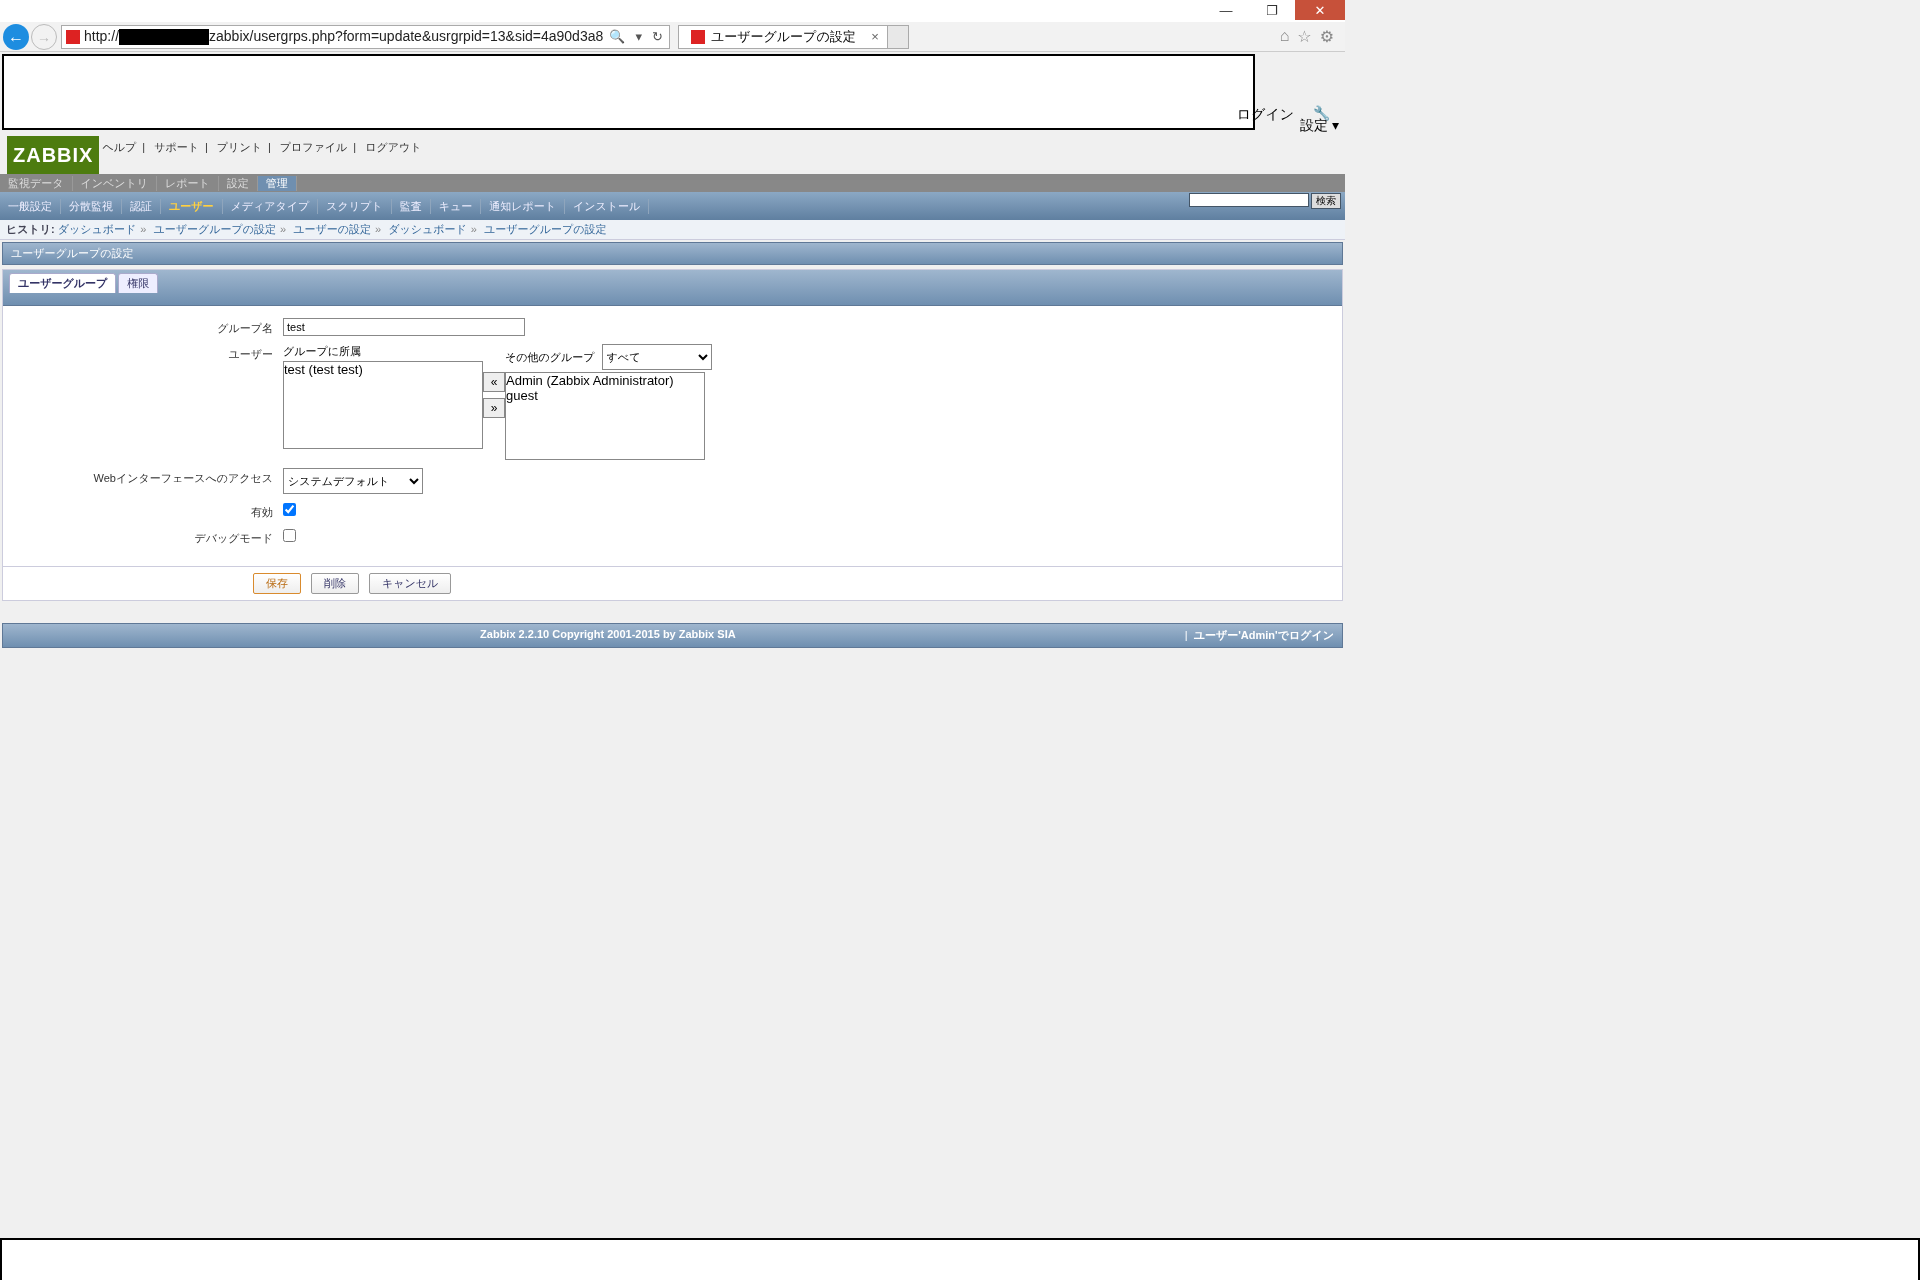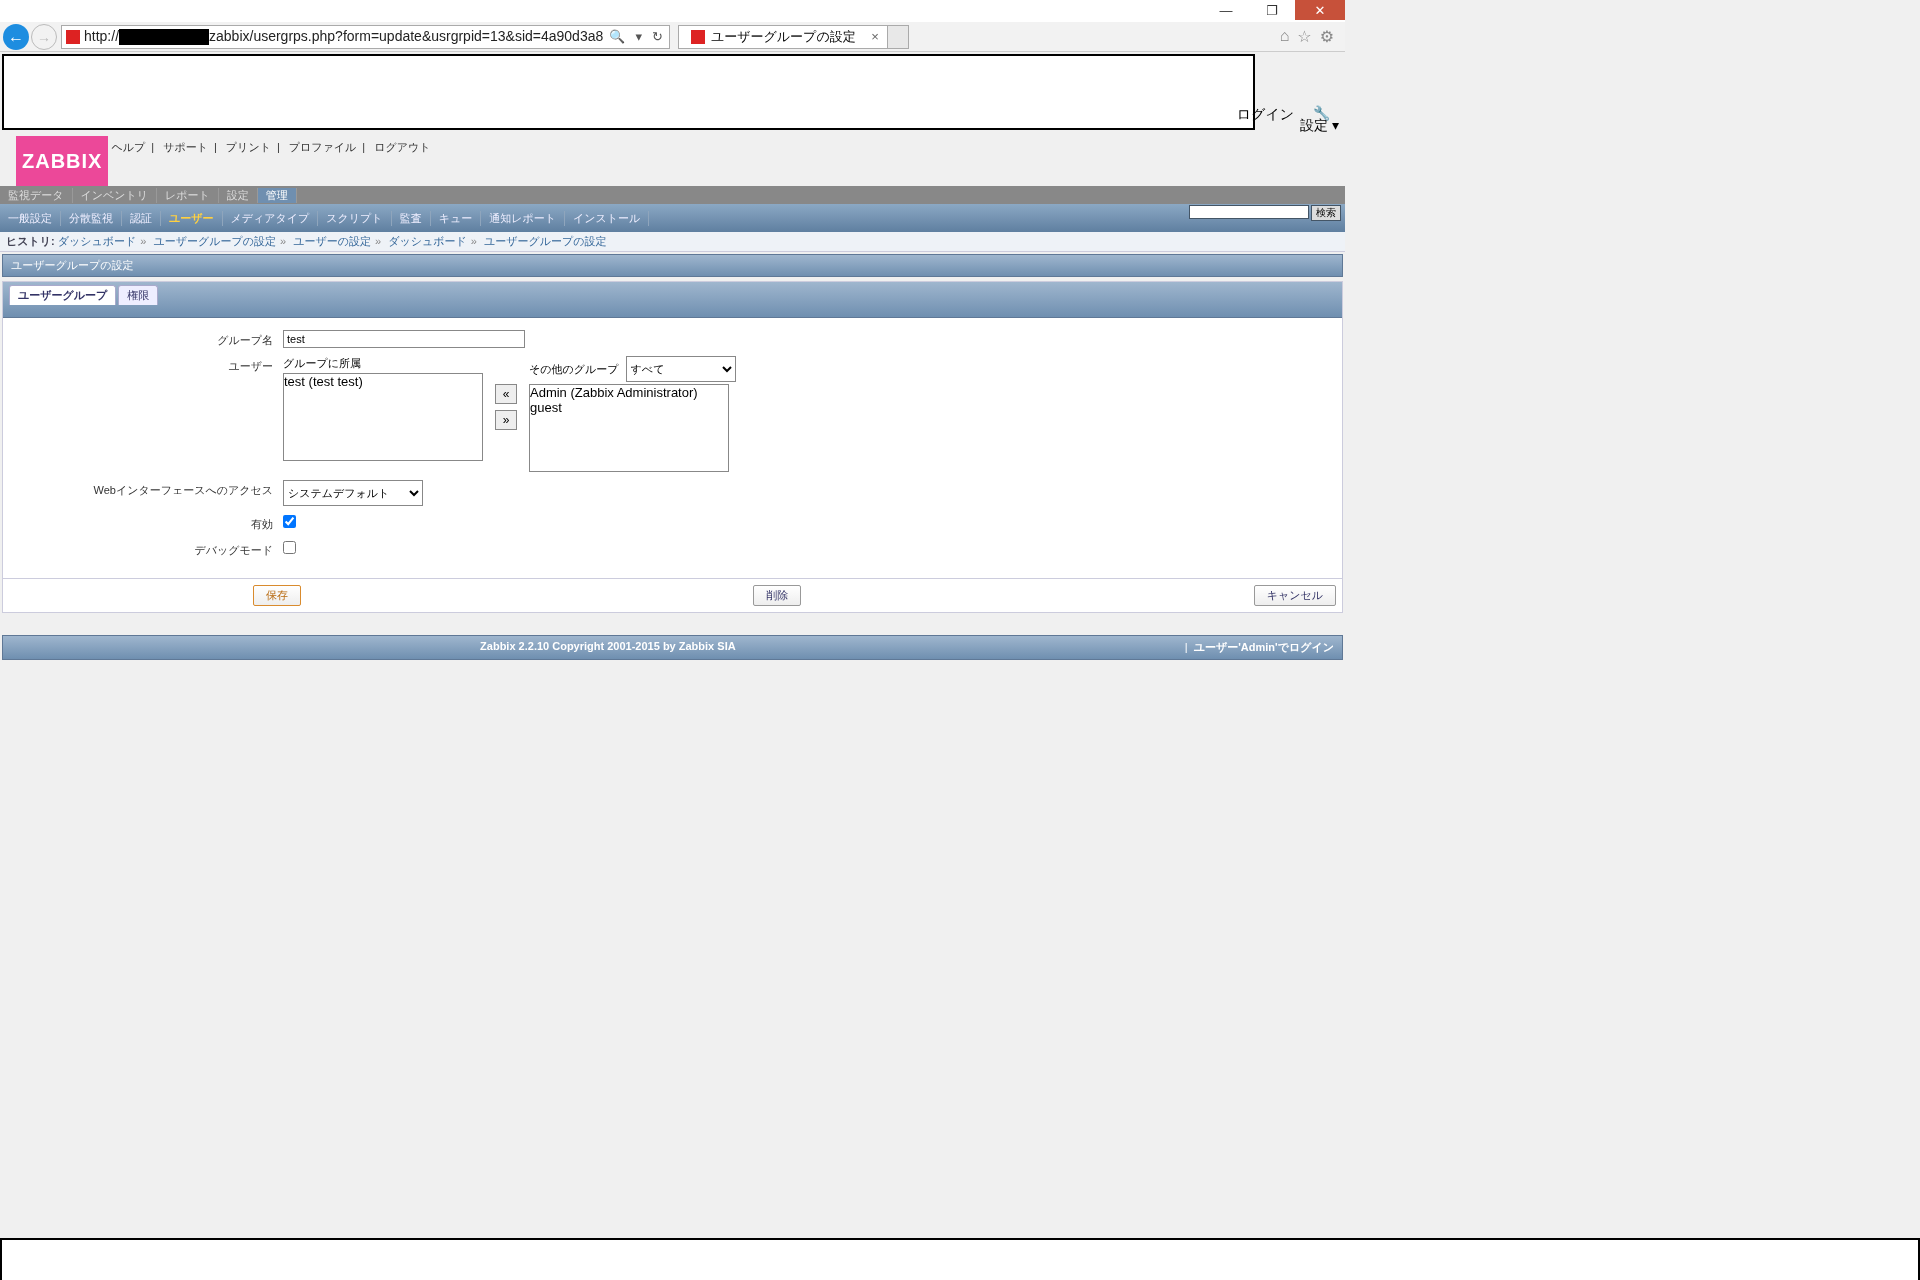--- a/index.html
+++ b/index.html
@@ -19,21 +19,21 @@
 .url-right { margin-left: auto; display: flex; align-items: center; color: #555; font-size: 13px; padding: 0 6px; gap: 10px; }
 .tab { display: flex; align-items: center; height: 24px; border: 1px solid #aaa; background: #fff; margin-left: 8px; padding: 0 8px; width: 210px; font-size: 13px; }
 .tab .url-icon { margin-right: 6px; }
 .tab-close { margin-left: auto; color: #666; }
 .newtab { width: 22px; height: 24px; border: 1px solid #aaa; background: #e8e8e8; margin-left: -1px; }
 .chrome-right { margin-left: auto; display: flex; gap: 8px; color: #888; font-size: 16px; padding-right: 8px; }
 .page { background: #f0f0f0; }
 .blackbox-top { height: 76px; border: 2px solid #000; background: #fff; margin: 2px 90px 2px 2px; position: relative; }
 .wrench { display: inline-block; width: 12px; height: 12px; color: #555; }
 .loginrow { position: absolute; right: 6px; top: 52px; font-size: 14px; display:flex; align-items:flex-start; gap:6px;}
-.zbx-logo { display: inline-block; background: #ec4899; color: #fff; font: bold 20px/24px Arial; padding: 13px 6px; letter-spacing: 1px; margin: 4px 0 0 16px; }
+.zbx-logo { display: inline-block; background: #4d7c0f; color: #fff; font: bold 20px/24px Arial; padding: 7px 6px; letter-spacing: 1px; margin: 4px 0 0 7px; }
 .helpbar { float: right; font-size: 11px; color: #333; margin: 8px 6px 0 0; }
 .helpbar span { margin: 0 3px; }
 .nav1 { clear: both; background: #888; color: #fff; display: flex; height: 18px; align-items: center; font-size: 11px; }
 .nav1 .item { padding: 0 8px; color: #ddd; border-right: 1px solid #999; cursor: pointer; }
 .nav1 .item.active { background: #6f8fb0; color: #fff; }
 .nav2 { background: #6f8fb0; background: linear-gradient(#8ba8c4,#5f7fa0); color: #fff; height: 28px; display: flex; align-items: center; font-size: 11px; position: relative; }
 .nav2 .item { padding: 0 8px; color: #eef; border-right: 1px solid #8fa5bc; cursor: pointer; }
 .nav2 .item.active { color: #ffd040; font-weight: bold; }
 .nav2 .search-box { position: absolute; right: 4px; top: 1px; display: flex; }
 .nav2 .search-box input { width: 120px; height: 14px; border: 1px solid #456; font-size: 11px; }
@@ -47,27 +47,27 @@
 .tabstrip { background: linear-gradient(#9fb6ce,#6f8fb0); height: 36px; display: flex; align-items: flex-end; padding: 12px 6px; border-bottom: 1px solid #5f7896; }
 .tabstrip .tabi { background: #eef; color: #336; padding: 2px 8px; border: 1px solid #aac; border-bottom: none; margin-right: 2px; font-size: 11px; cursor: pointer; border-radius: 3px 3px 0 0; }
 .tabstrip .tabi.active { background: #fff; font-weight: bold; }
 .form-area { padding: 12px 10px; }
 .row { display: flex; align-items: flex-start; margin-bottom: 8px; }
 .row .lab { width: 270px; text-align: right; padding-right: 10px; color: #333; font-size: 11px; padding-top: 3px; }
 .row .ctl { font-size: 11px; }
 input[type=text].ginput { width: 242px; height: 18px; border: 1px solid #888; font-size: 11px; padding: 0 3px; }
 select.gselect { border: 1px solid #888; font-size: 11px; height: 26px; background: #fff; }
 .listbox { width: 200px; height: 88px; border: 1px solid #888; overflow: auto; background: #fff; padding: 0; font-size: 13px; }
-.dual { display: flex; gap: 12px; align-items: flex-start; }
+.dual { display: flex; align-items: flex-start; }
 .dual .col { display: flex; flex-direction: column; }
 .dual .collabel { font-size: 11px; margin-bottom: 2px; }
 .dual .btns { display: flex; flex-direction: column; gap: 6px; margin-top: 28px; }
 .dual .btns button { width: 22px; height: 20px; border: 1px solid #888; background:#eee; font-size:12px; }
 .chk { vertical-align: middle; }
-.btnbar { border: 1px solid #ccd; border-top: none; background: #fff; padding: 6px; margin: 0 2px; display:flex; gap:10px; padding-left: 250px; justify-content: space-between; }
+.btnbar { border: 1px solid #ccd; border-top: none; background: #fff; padding: 6px; margin: 0 2px; display:flex; gap:10px; padding-left: 250px; }
 .btn { border: 1px solid #999; background: linear-gradient(#fff,#eee); padding: 2px 12px; font-size: 11px; cursor: pointer; border-radius:2px; color:#336;}
 .btn.save { border-color: #d98b2e; color: #b86a10; }
 .footer { margin-top: 22px; background: linear-gradient(#9fb6ce,#6f8fb0); color: #fff; padding: 4px 8px; font-size: 11px; display: flex; border: 1px solid #5f7896; margin-left:2px; margin-right:2px; }
 .footer .mid { flex: 1; text-align: center; font-weight: bold; }
 .footer .right { font-weight: bold; }
 .blackbox-bot { position: fixed; bottom: 0; left: 0; right: 0; height: 42px; border: 2px solid #000; background: #fff; border-bottom: none; }
 </style>
 </head>
 <body>
 

